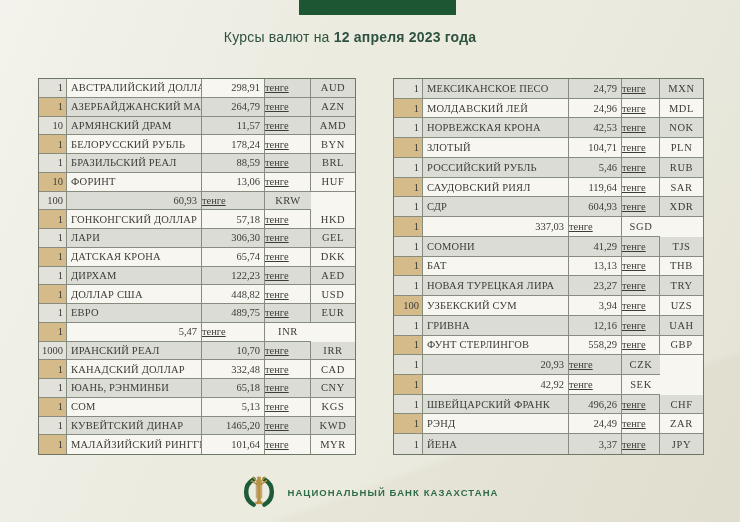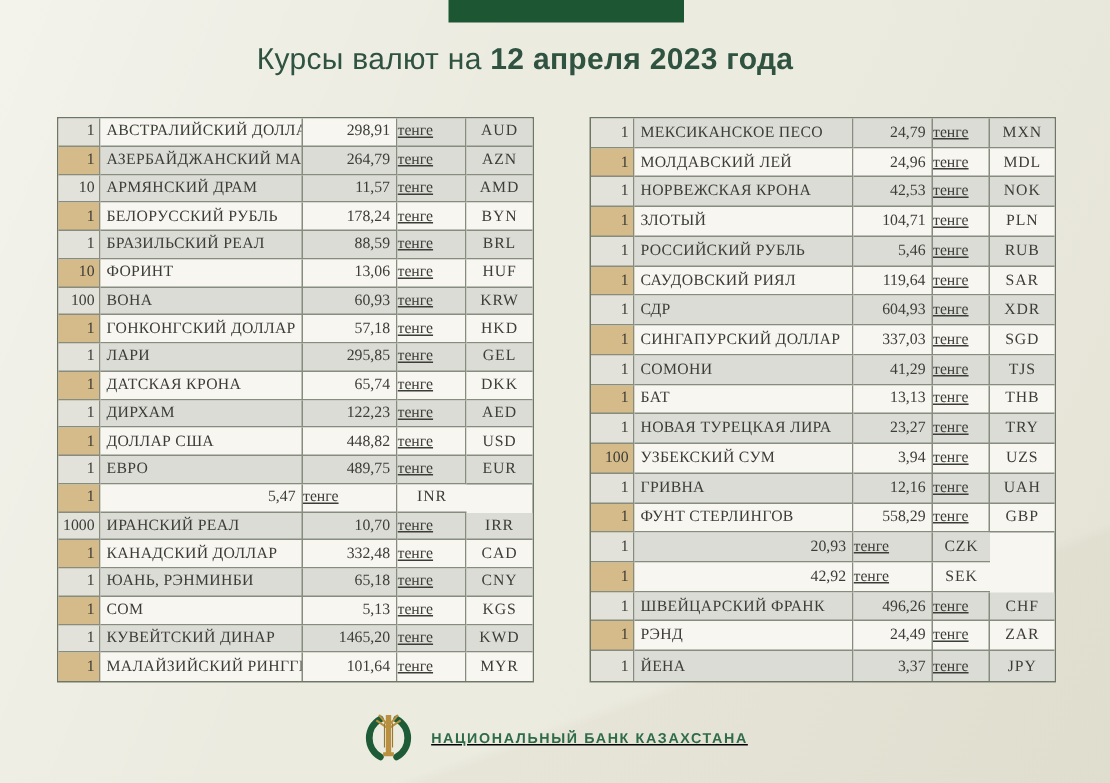--- a/index.html
+++ b/index.html
@@ -12,21 +12,21 @@
   .page::before{
     content:"";position:absolute;inset:0;pointer-events:none;
     background:
       linear-gradient(112deg, rgba(255,255,255,.38) 0%, rgba(255,255,255,0) 38%),
       linear-gradient(295deg, rgba(185,181,155,.16) 0%, rgba(185,181,155,0) 42%),
       linear-gradient(160deg, rgba(255,255,255,0) 78%, rgba(200,196,172,.15) 79%);
   }
   .top-bar{position:absolute;left:299px;top:0;width:157px;height:15px;background:#1d5632;}
   .title{
     position:absolute;top:29px;left:0;width:700px;text-align:center;
-    font-size:20px;color:#2f5340;letter-spacing:.2px;
+    font-size:14px;color:#2f5340;letter-spacing:.2px;
   }
   .title .bold{font-weight:bold;}
 
   .table{
     position:absolute;top:78px;height:377px;
     display:flex;flex-direction:column;
     border:1px solid #6e7766;box-sizing:border-box;
     background:#f7f6f1;
   }
   .table.left{left:38px;width:318px;}
@@ -47,21 +47,21 @@
   .rate{justify-content:flex-end;padding-right:4px;}
   .tenge{padding-left:0;text-decoration:underline;}
   .code{justify-content:center;letter-spacing:.6px;text-align:center;}
   .lt{background:#f7f6f1;}
   .dk{background:#dcdcd6;}
   .qg{background:#e2e2db;}
   .qt{background:#d5bb8a;}
 
   .footer{
     position:absolute;top:472px;left:0;width:740px;height:40px;
-    display:flex;align-items:center;justify-content:center;gap:10px;text-decoration:underline;
+    display:flex;align-items:center;justify-content:center;gap:10px;
   }
   .bank-name{
     font-size:9.5px;font-weight:bold;letter-spacing:1.1px;color:#2e6b49;
   }
 </style>
 </head>
 <body>
 
 <div class="page">
 
@@ -110,36 +110,35 @@
   </div>
       <div class="row">
     <div class="cell qty qt">10</div>
     <div class="cell name lt">ФОРИНТ</div>
     <div class="cell rate lt">13,06</div>
     <div class="cell tenge lt">тенге</div>
     <div class="cell code lt">HUF</div>
   </div>
       <div class="row">
     <div class="cell qty qg">100</div>
-    <div class="cell name dk">ВОНА</div>
     <div class="cell rate dk">60,93</div>
     <div class="cell tenge dk">тенге</div>
     <div class="cell code dk">KRW</div>
   </div>
       <div class="row">
     <div class="cell qty qt">1</div>
     <div class="cell name lt">ГОНКОНГСКИЙ ДОЛЛАР</div>
     <div class="cell rate lt">57,18</div>
     <div class="cell tenge lt">тенге</div>
     <div class="cell code lt">HKD</div>
   </div>
       <div class="row">
     <div class="cell qty qg">1</div>
     <div class="cell name dk">ЛАРИ</div>
-    <div class="cell rate dk">295,85</div>
+    <div class="cell rate dk">306,30</div>
     <div class="cell tenge dk">тенге</div>
     <div class="cell code dk">GEL</div>
   </div>
       <div class="row">
     <div class="cell qty qt">1</div>
     <div class="cell name lt">ДАТСКАЯ КРОНА</div>
     <div class="cell rate lt">65,74</div>
     <div class="cell tenge lt">тенге</div>
     <div class="cell code lt">DKK</div>
   </div>
@@ -258,21 +257,20 @@
   </div>
       <div class="row">
     <div class="cell qty qg">1</div>
     <div class="cell name dk">СДР</div>
     <div class="cell rate dk">604,93</div>
     <div class="cell tenge dk">тенге</div>
     <div class="cell code dk">XDR</div>
   </div>
       <div class="row">
     <div class="cell qty qt">1</div>
-    <div class="cell name lt">СИНГАПУРСКИЙ ДОЛЛАР</div>
     <div class="cell rate lt">337,03</div>
     <div class="cell tenge lt">тенге</div>
     <div class="cell code lt">SGD</div>
   </div>
       <div class="row">
     <div class="cell qty qg">1</div>
     <div class="cell name dk">СОМОНИ</div>
     <div class="cell rate dk">41,29</div>
     <div class="cell tenge dk">тенге</div>
     <div class="cell code dk">TJS</div>

